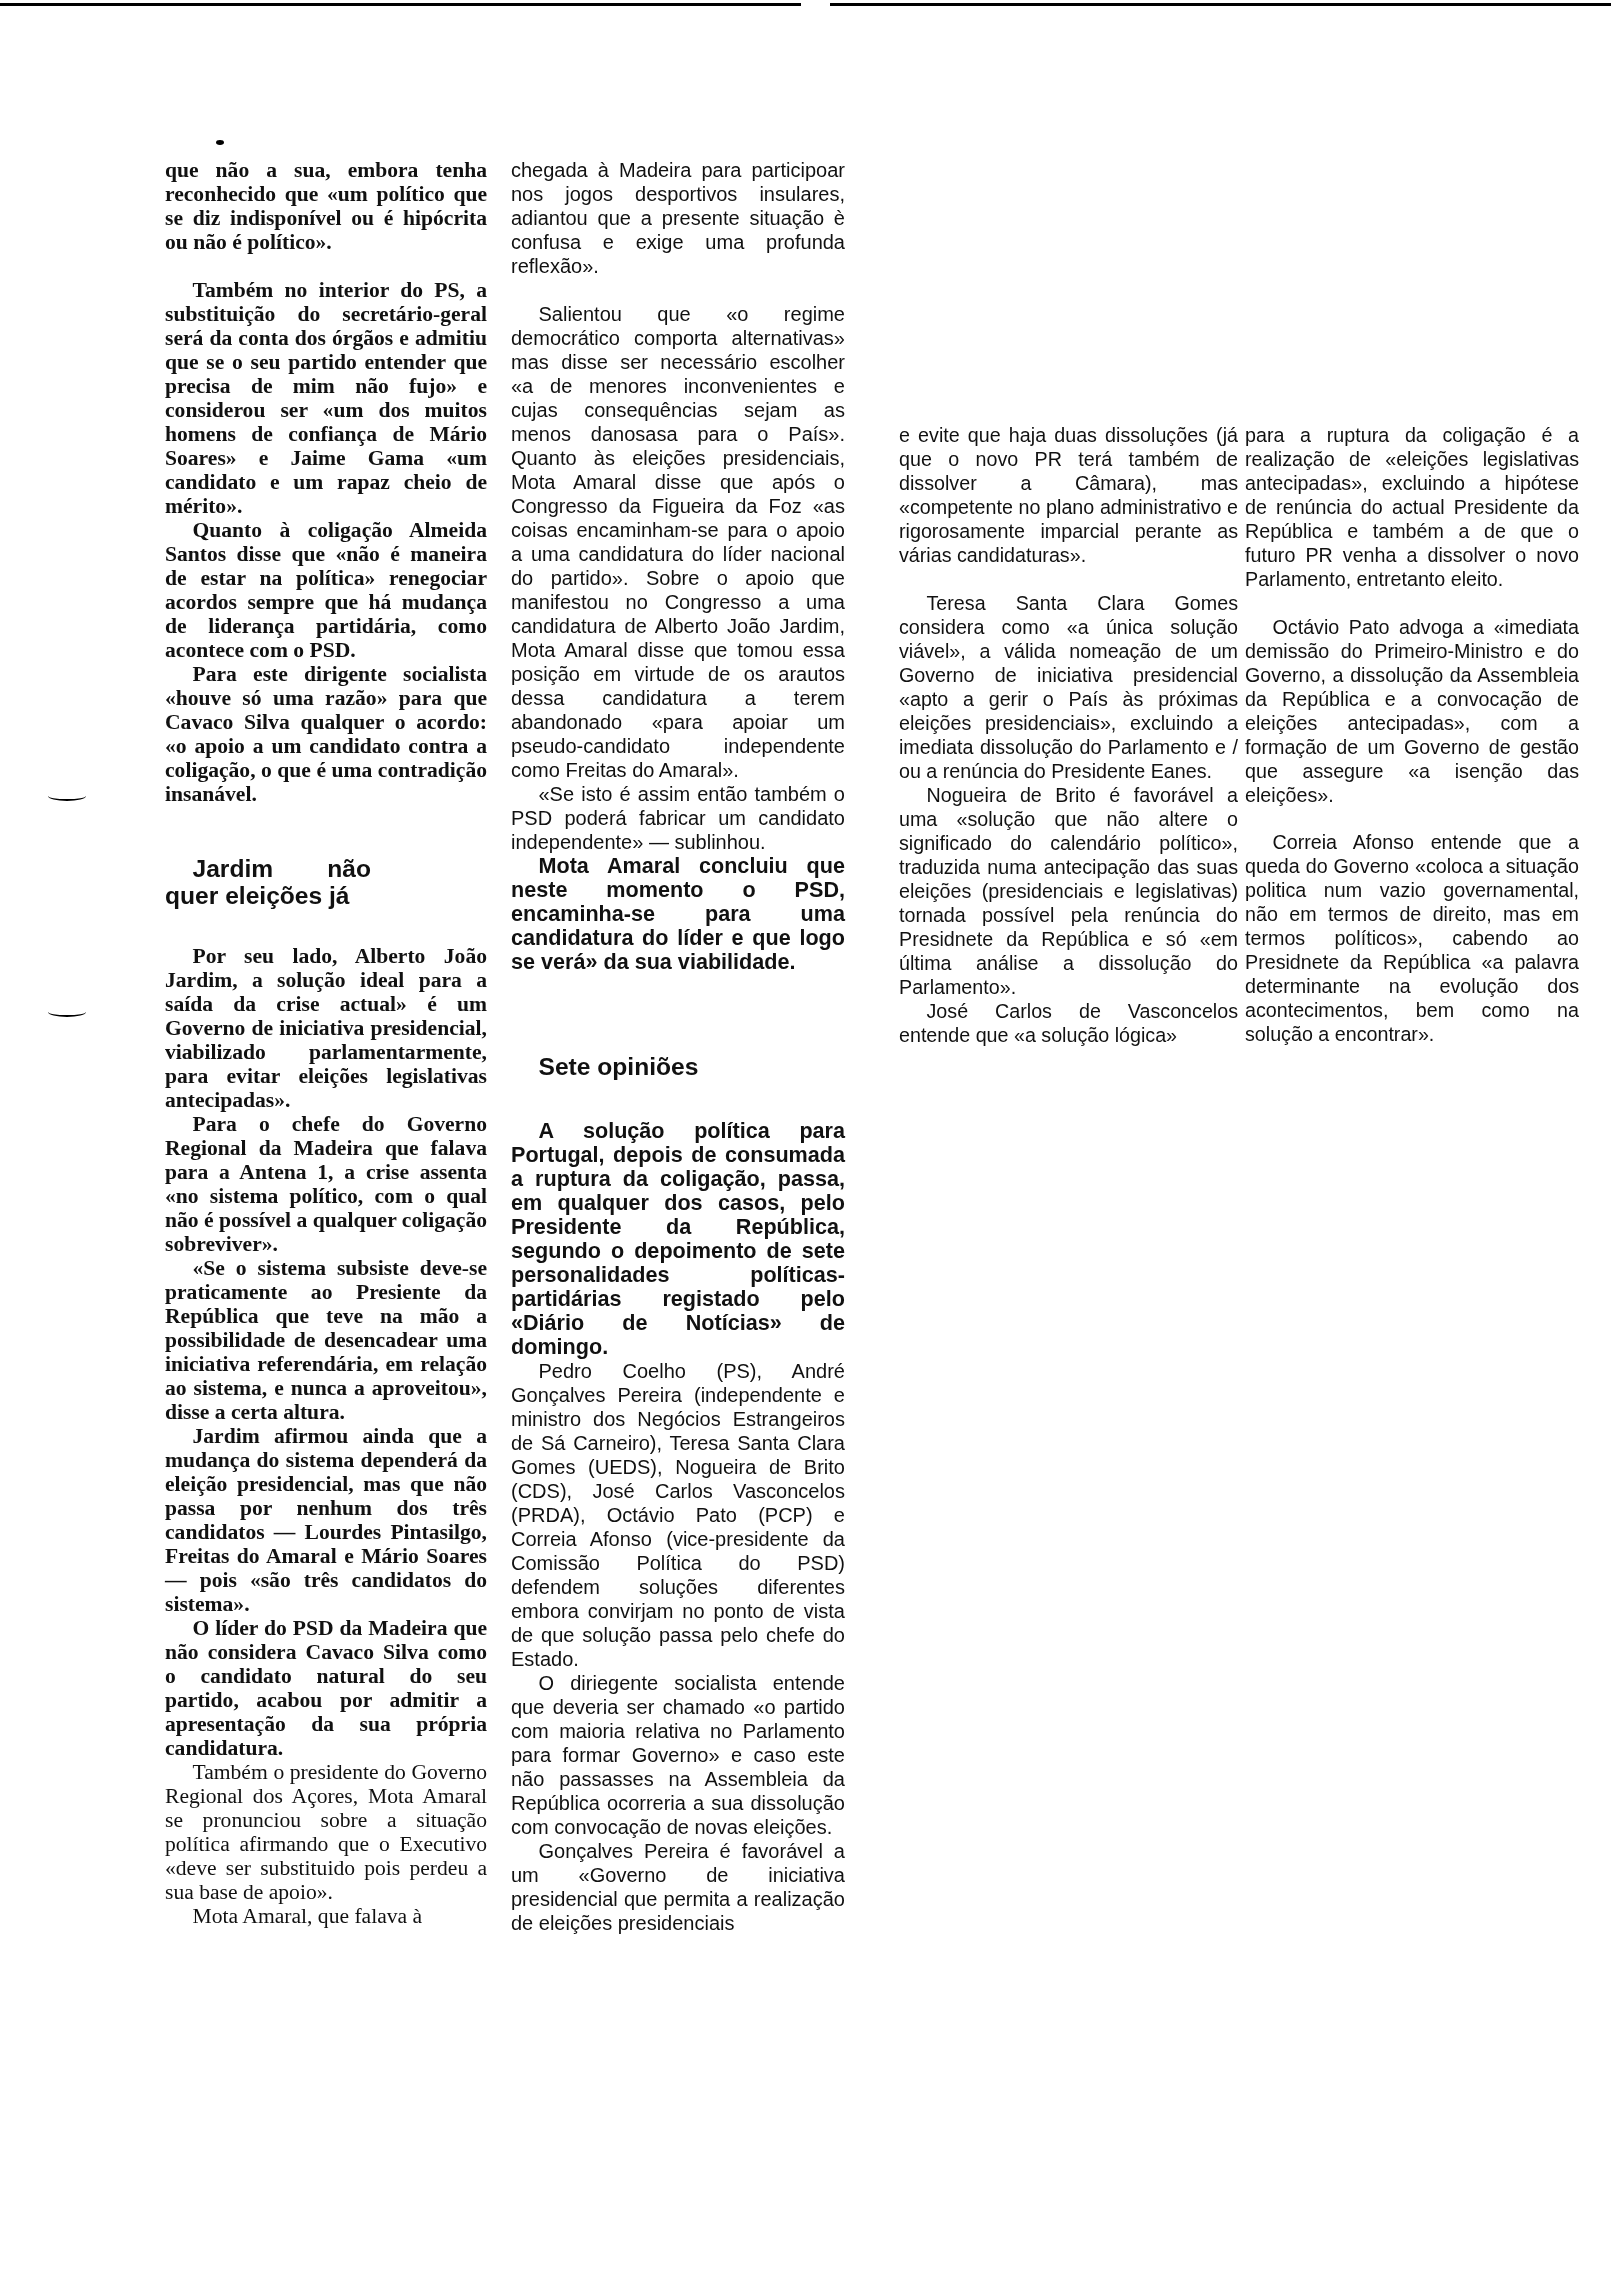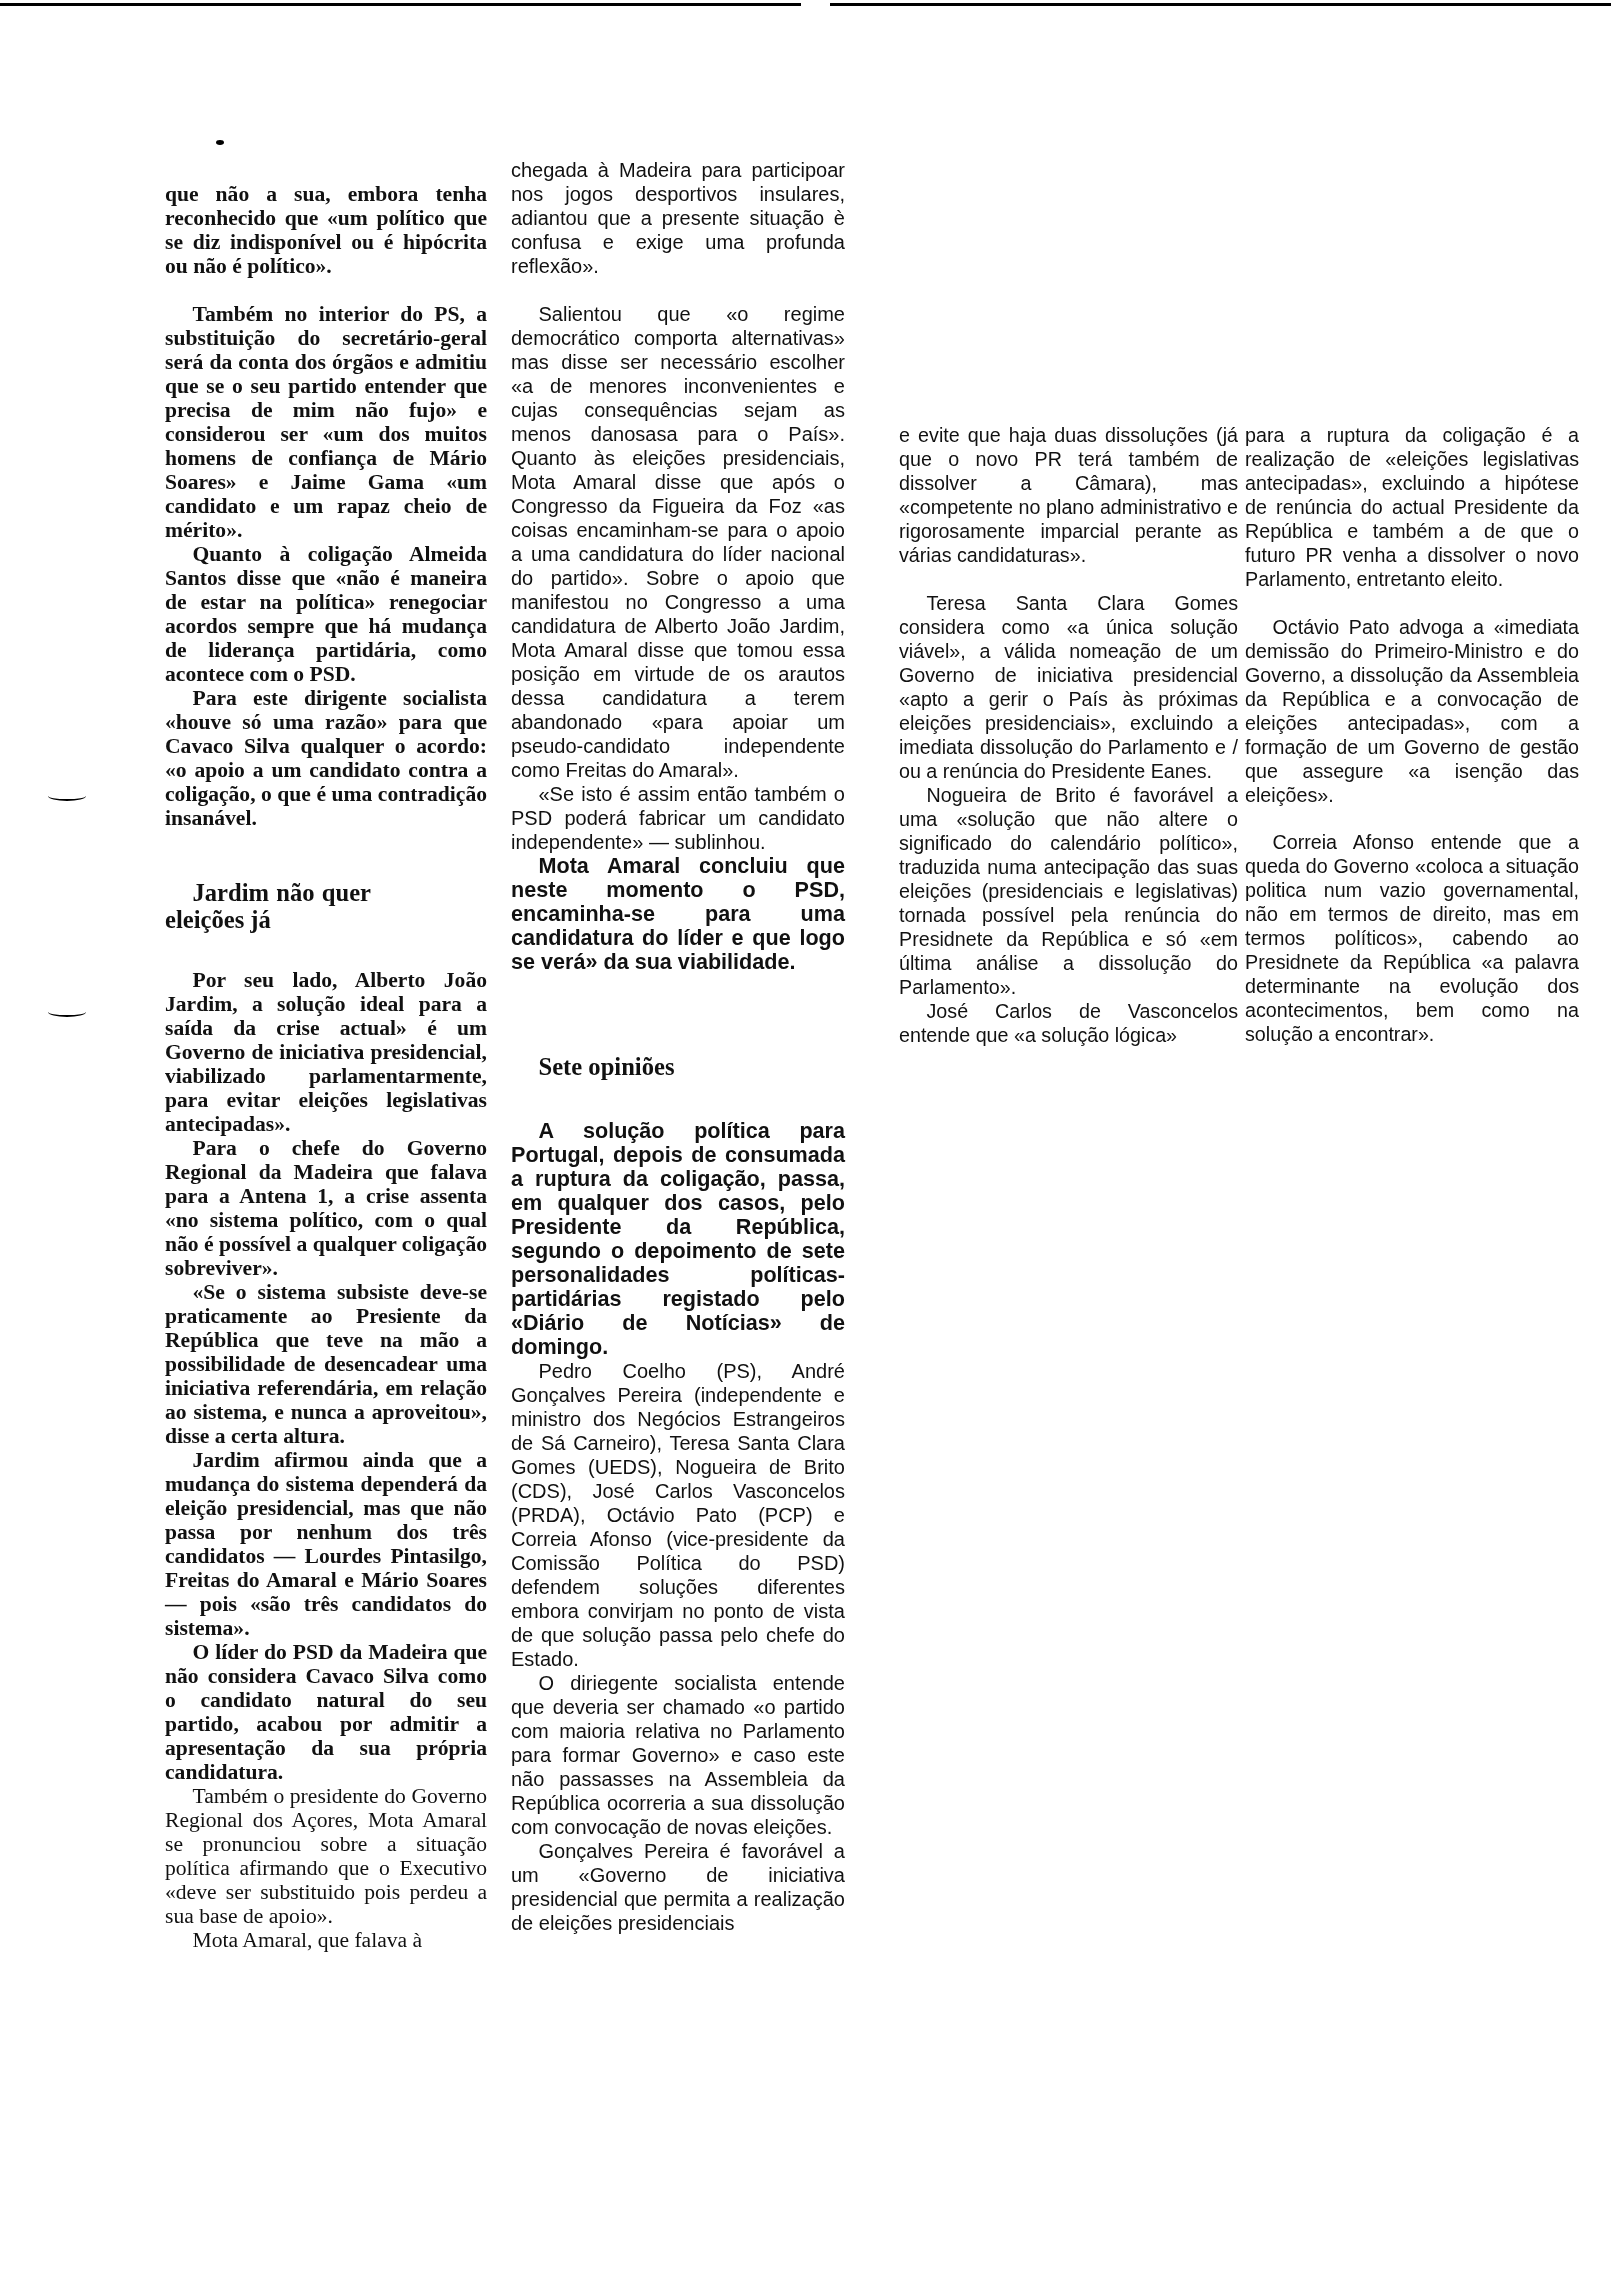--- a/index.html
+++ b/index.html
@@ -5,26 +5,26 @@
   html, body { margin: 0; padding: 0; background: #ffffff; }
   body { width: 1612px; height: 2295px; position: relative; overflow: hidden; color: #111; }
   .scan-border { position: absolute; top: 2.9px; height: 2.9px; background: #000; }
   .scan-border.left { left: 0; width: 801px; }
   .scan-border.right { left: 830px; width: 781px; }
   .punch { position: absolute; left: 48px; width: 38px; height: 7.9px; border-bottom: 2.5px solid #000; border-radius: 0 0 50% 50%; }
   .col { position: absolute; font-family: "Liberation Serif", serif; font-size: 21.6px; line-height: 24px; text-align: justify; hyphens: manual; }
   .col p { margin: 0; text-indent: 27.5px; }
   .col p.noindent { text-indent: 0; }
   .col p.gap { margin-top: 23.6px; }
-  .col1 { left: 165px; top: 158px; width: 322px; font-weight: bold; margin-top: 24px; }
+  .col1 { left: 165px; top: 158px; width: 322px; font-weight: bold; }
   .col2 { left: 511px; top: 158px; width: 334px; font-family: "Liberation Sans", sans-serif; font-size: 20px; }
   .col2 .bold { font-weight: bold; font-family: Liberation Sans, sans-serif; font-size: 21.6px; }
   .col3 { left: 899px; top: 423px; width: 339px; font-family: "Liberation Sans", sans-serif; font-size: 19.7px; }
   .col4 { left: 1245px; top: 423px; width: 334px; font-family: "Liberation Sans", sans-serif; font-size: 19.7px; }
-  .subhead { font-family: Liberation Serif, serif; font-weight: bold; font-size: 24.6px; line-height: 27.5px; margin: 0; text-indent: 0; }
+  .subhead { font-family: Liberation Sans, sans-serif; font-weight: bold; font-size: 24.6px; line-height: 27.5px; margin: 0; text-indent: 0; }
   .subhead-1 { margin-top: 49px !important; margin-bottom: 34px !important; }
   .subhead-2 { margin-top: 79px !important; margin-bottom: 39px !important; }
   .speck { position: absolute; background: #000; border-radius: 50%; }
 </style>
 </head>
 <body>
 
 <div class="scan-border left"></div>
 <div class="scan-border right"></div>
 <div class="punch" style="top:791px"></div>

